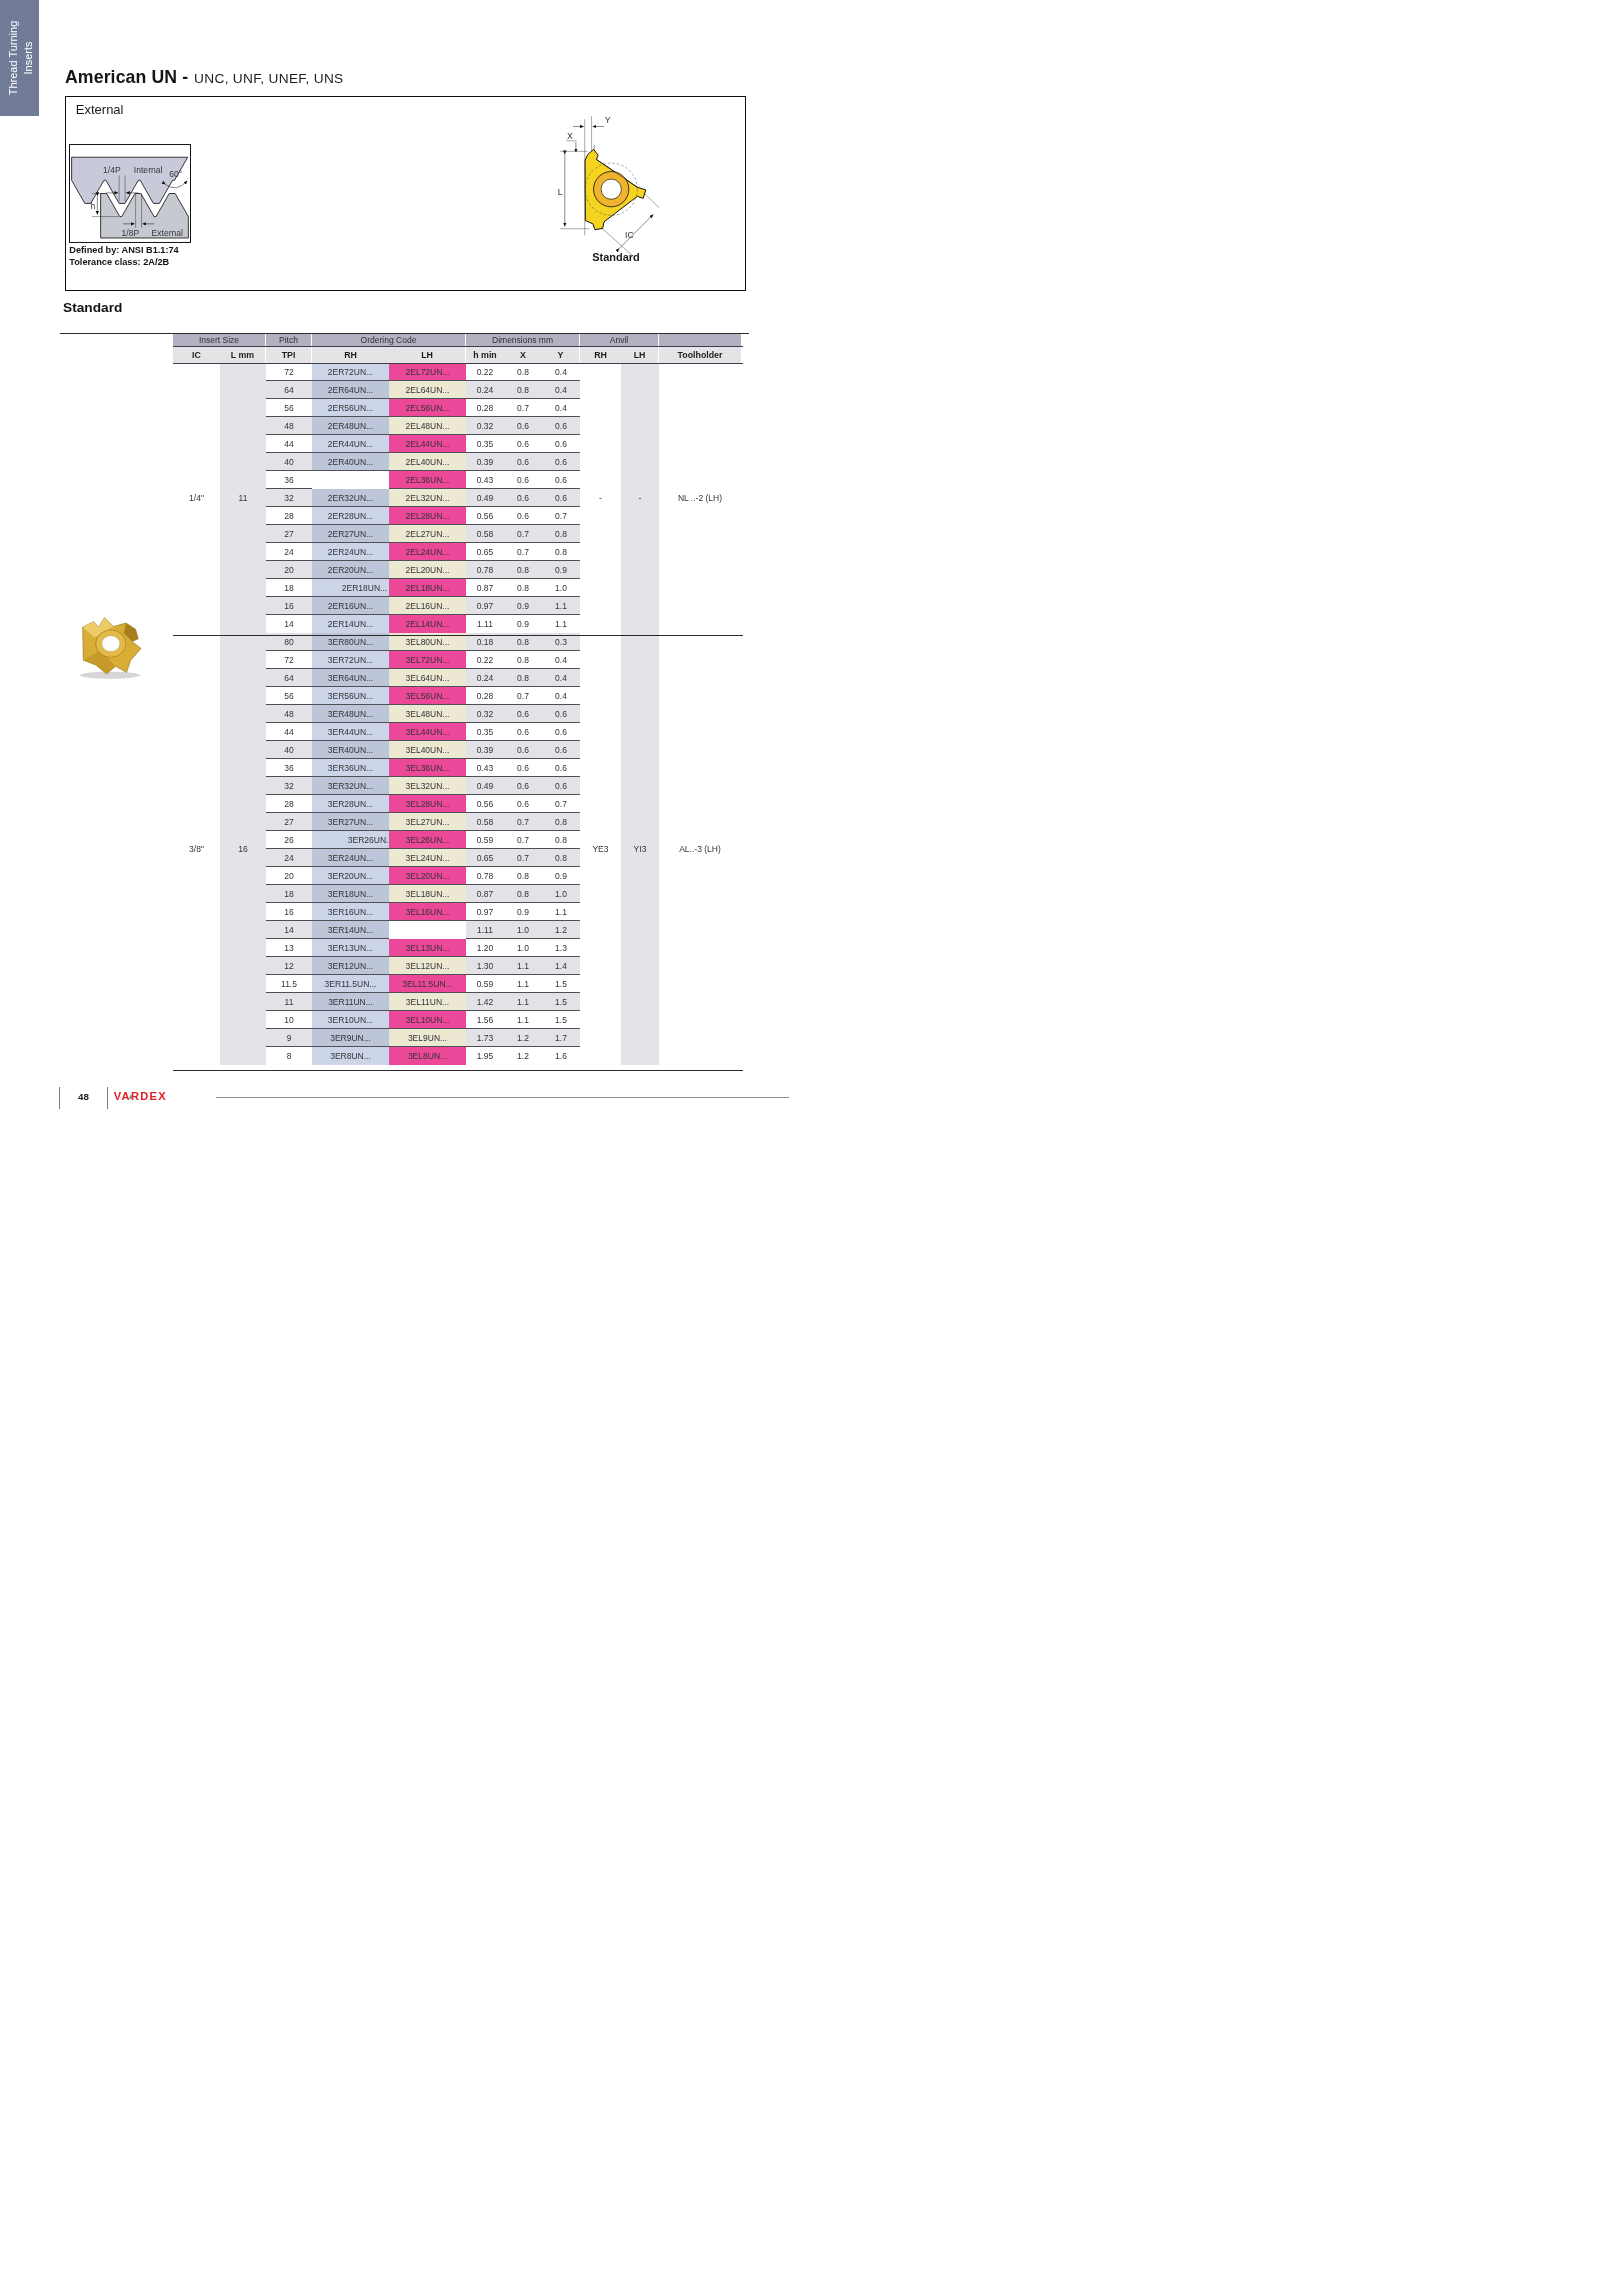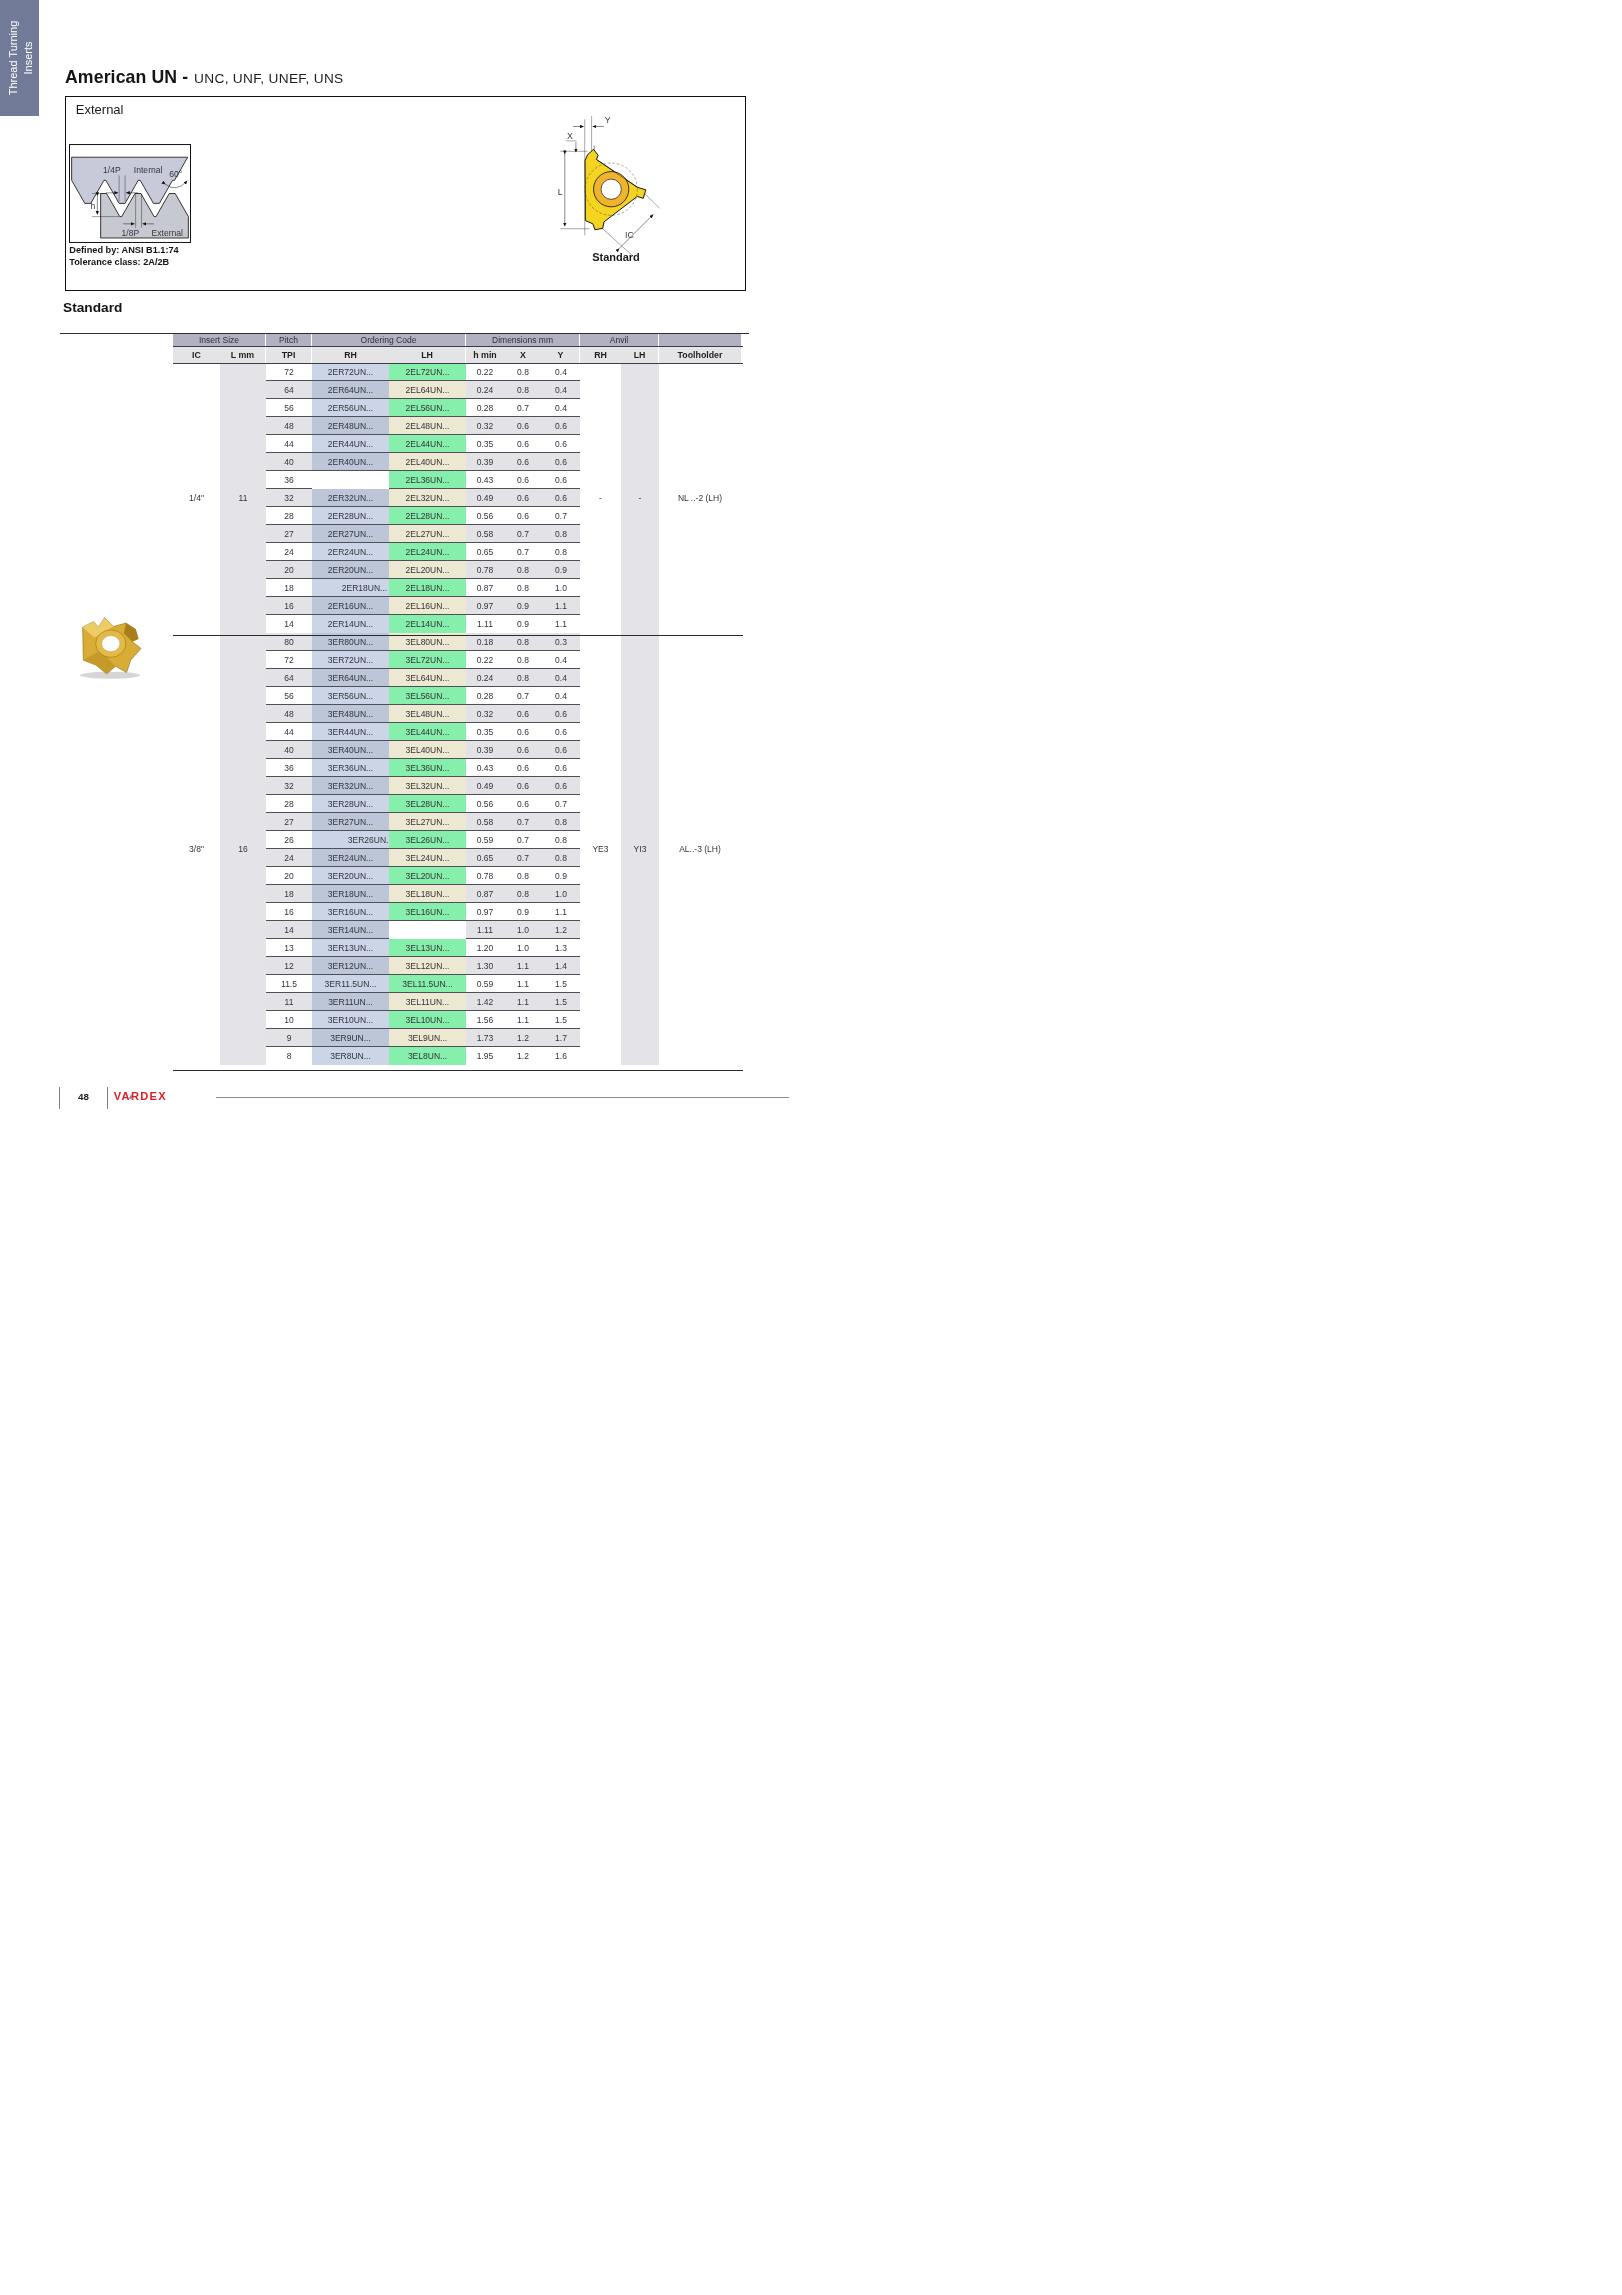--- a/index.html
+++ b/index.html
@@ -34,21 +34,21 @@
   #tgrid { position:absolute; left:173px; top:334px; display:grid;
     grid-template-columns:47px 46px 46px 77px 77px 38px 38px 38px 41px 38px 82px;
     grid-template-rows:11.8px 17.7px repeat(39,18px); }
   .cell { display:flex; align-items:center; justify-content:center; font-size:8.5px; color:#333338; }
   .gh  { background:#b2b1c1; color:#2e2e3a; font-size:8.5px; border-right:1.3px solid #fff; }
   .gh.end { border-right:none; }
   .ch  { background:#e4e4e6; font-weight:700; color:#1e1e1e; font-size:8.8px; }
   .ch.gap { border-right:1.3px solid #fff; }
   .stripe { background:#e3e3e7; }
   .rhc { background:#ccd4e8; } .rhc.stripe { background:#bdc6d8; }
-  .lhc { background:#86efac; } .lhc.stripe { background:#ece8d2; }
+  .lhc { background:#ec4899; } .lhc.stripe { background:#ece8d2; }
   .lband { background:#e4e4e8; }
   .sep { border-bottom:0.7px solid #4f4f58; }
   .span { font-size:8.5px; }
 
   
   .foot-bar { position:absolute; width:1.3px; height:22px; background:#7d7d7d; top:1087px; }
   .page-num { position:absolute; left:67px; top:1091px; width:33px; text-align:center; font-size:9.8px; font-weight:700; color:#1d1d1d; }
   .logo-svg { position:absolute; left:113px; top:1090px; width:95px; height:13px; }
   .foot-line { position:absolute; left:216px; top:1097px; width:573px; height:0.7px; background:#8b8b8b; }
 

